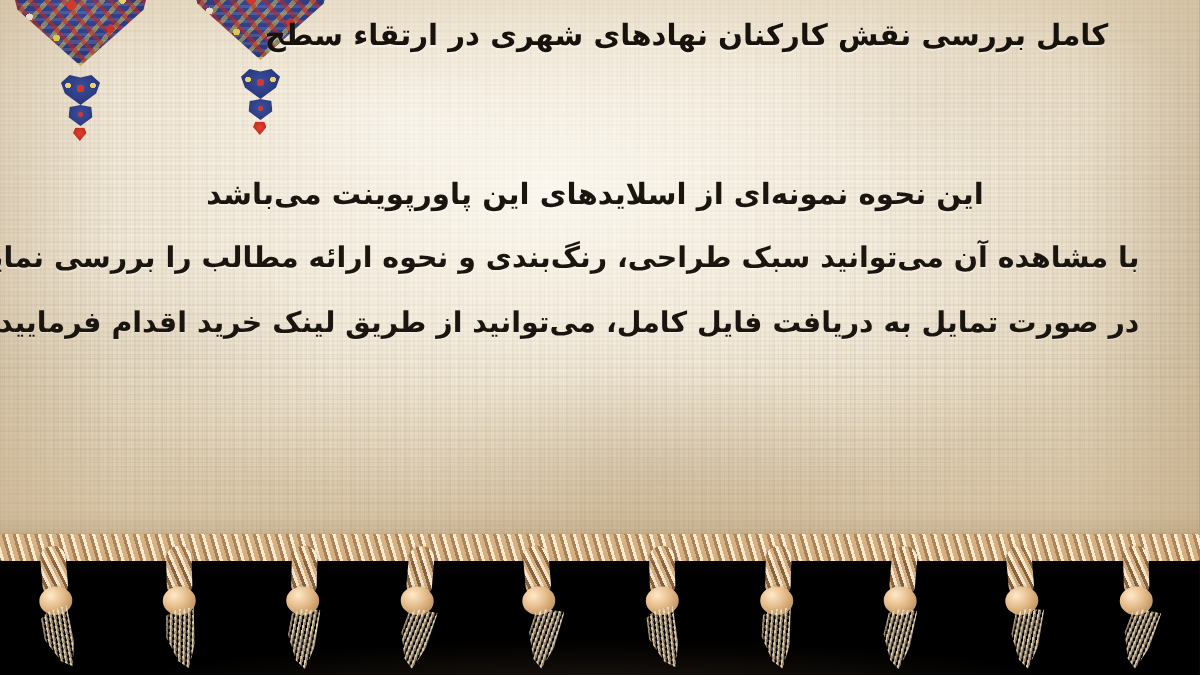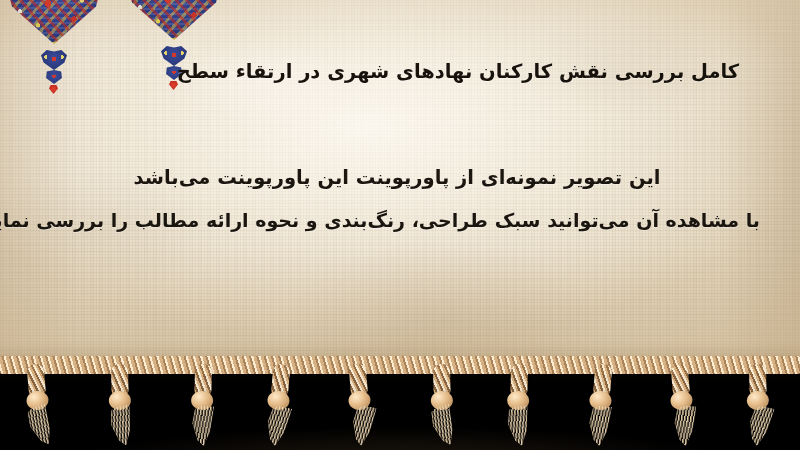--- a/index.html
+++ b/index.html
@@ -147,21 +147,20 @@
   .pendant-3{
     position:absolute;width:9px;height:9px;
     background:radial-gradient(circle at 50% 45%, #e0412c 0%, #c02a20 70%, #96201a 100%);
     clip-path:polygon(50% 100%, 0% 40%, 18% 0%, 82% 0%, 100% 40%);
   }
 
   
   #text-layer{
     position:absolute;left:0;top:0;width:800px;height:372px;
     z-index:5;
-    margin-top:48px;
   }
   #title-block{
     position:absolute;right:42px;top:8px;width:600px;
     text-align:center;
     direction:rtl;
   }
   .title-line{
     color:#17120c;
     font-size:19.5px;
     line-height:31px;
@@ -209,22 +208,23 @@
     <div class="pendant-3" style="left:45px;top:119px;"></div>
   </div>
 
   <div id="text-layer">
 
     <div id="title-block">
       <div class="title-line">کامل بررسی نقش کارکنان نهادهای شهری در ارتقاء سطح</div>
     </div>
 
     <div id="body-block">
-      <div class="body-line l1">این تصویر نمونه‌ای از پاورپوینت این پاورپوینت می‌باشد</div>
+      <div class="body-line l1">این نحوه نمونه‌ای از اسلایدهای این پاورپوینت می‌باشد</div>
       <div class="body-line">با مشاهده آن می‌توانید سبک طراحی، رنگ‌بندی و نحوه ارائه مطالب را بررسی نمایید</div>
+      <div class="body-line">در صورت تمایل به دریافت فایل کامل، می‌توانید از طریق لینک خرید اقدام فرمایید</div>
     </div>
 
   </div>
 
   <div id="black-band"></div>
 
   <div id="fringe">
     <div id="fringe-cord"></div>
     <div id="tassel-row">
         <div class="tassel" style="left: 23px; transform: rotate(-4.8deg);">

